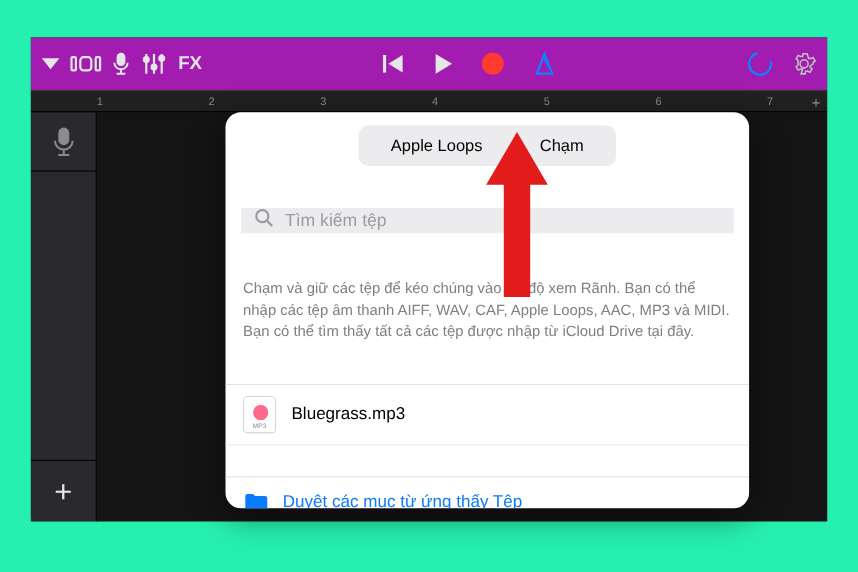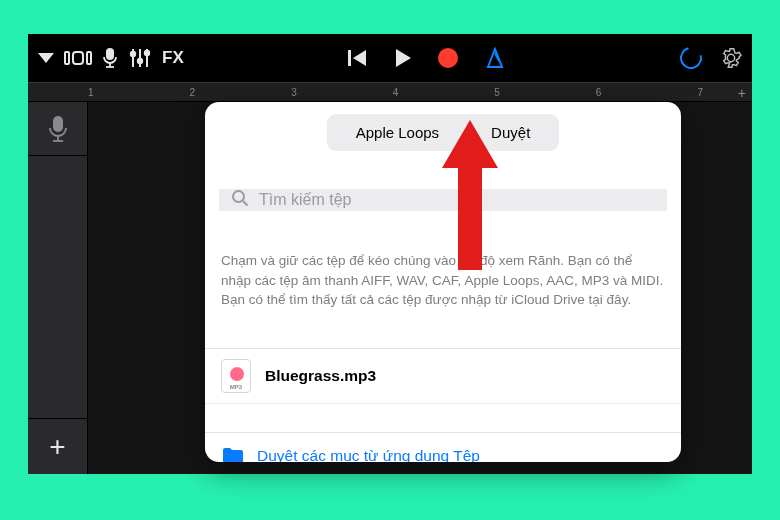--- a/index.html
+++ b/index.html
@@ -15,21 +15,21 @@
     position: absolute;
     left: 28px;
     top: 34px;
     width: 724px;
     height: 440px;
     background: #1a1a1a;
     overflow: hidden;
   }
   .toolbar {
     height: 48px;
-    background: #000000;
+    background: #a21caf;
     display: flex;
     align-items: center;
     padding: 0 10px;
     gap: 10px;
   }
   .tb-item { display:flex; align-items:center; justify-content:center; color:#e6e6e8; }
   .tri-down {
     width:0; height:0;
     border-left:8px solid transparent;
     border-right:8px solid transparent;
@@ -136,21 +136,20 @@
     border:0; background:transparent; outline:0;
     font-size:16px; color:#3a3a3c; flex:1;
   }
   .search input::placeholder{ color:#9b9ba0; }
   .help{
     padding:12px 16px 10px 16px;
     color:#7e7e84; font-size:13.5px; line-height:1.45;
   }
   .files{
     border-top:1px solid #e2e2e5;
-    font-weight:bold;
   }
   .file-row{
     display:flex; align-items:center; gap:14px;
     padding:10px 16px;
     border-bottom:1px solid #e9e9ec;
   }
   .file-ico{
     width:30px;height:34px;
     border:1px solid #d6d6da;
     border-radius:4px;
@@ -297,21 +296,21 @@
     </div>
     <div class="timeline"></div>
   </div>
 
 </div>
 
 <div class="panel">
   <div class="seg-wrap">
     <div class="seg">
       <button>Apple Loops</button>
-      <button>Duyệt</button>
+      <button>Chạm</button>
     </div>
   </div>
   <div class="search">
     <span class="search-ico">
       <svg viewBox="0 0 18 18">
           <circle cx="7.5" cy="7.5" r="5.5"></circle>
           <line x1="12" y1="12" x2="16.5" y2="16.5"></line>
         </svg>
     </span>
     <input type="text" placeholder="Tìm kiếm tệp" style="">
@@ -324,21 +323,21 @@
         </div>
       <div class="file-name">Bluegrass.mp3</div>
     </div>
   </div>
   <div class="browse">
     <span class="folder">
       <svg viewBox="0 0 24 20">
           <path d="M2 4a2 2 0 0 1 2-2h5l2 2h9a2 2 0 0 1 2 2v10a2 2 0 0 1-2 2H4a2 2 0 0 1-2-2V4z"></path>
         </svg>
     </span>
-    <a href="#">Duyệt các mục từ ứng dụng Tệp</a>
+    <a href="#">Duyệt các mục từ ứng thấy Tệp</a>
   </div>
 </div>
 
 <div class="arrow-annot">
   <svg viewBox="0 0 60 150">
     <polygon points="30,0 58,48 42,48 42,150 18,150 18,48 2,48" fill="#e21b1b"></polygon>
   </svg>
 </div>
 
 </body></html>

